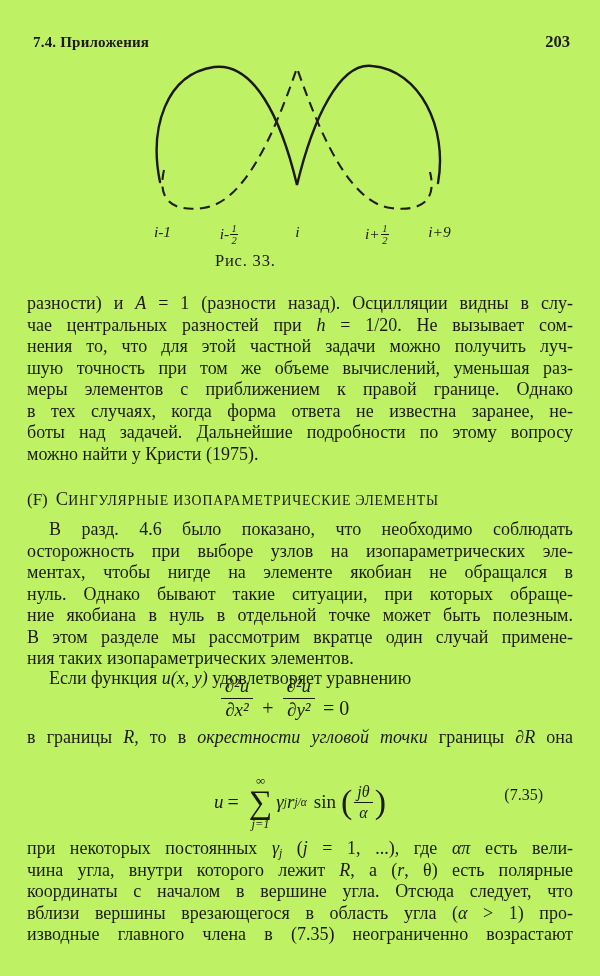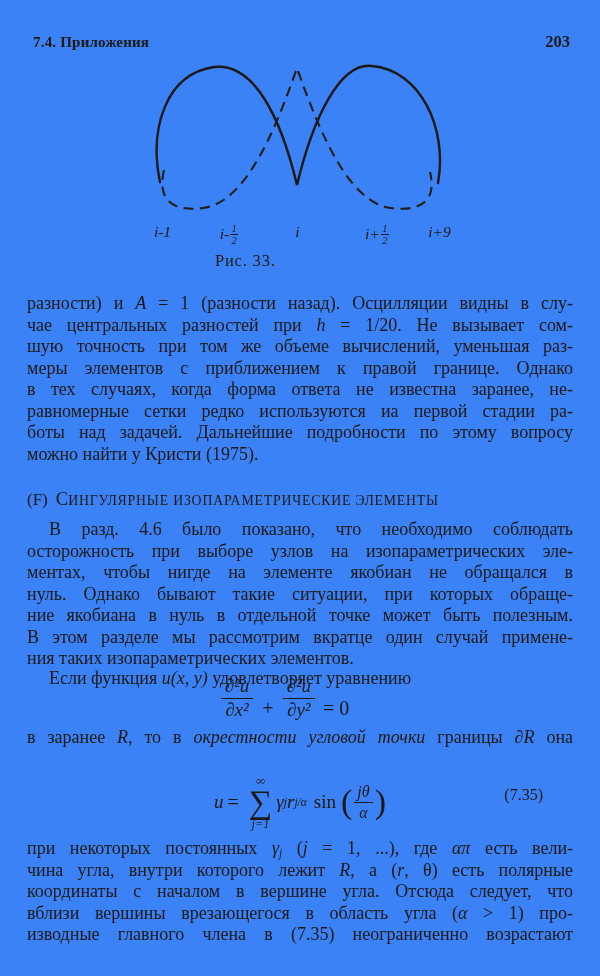--- a/index.html
+++ b/index.html
@@ -1,19 +1,19 @@
 <!DOCTYPE html>
 <html><head>
 <meta charset="utf-8">
 <style>
   html,body{margin:0;padding:0;}
   body{background:#e8e6e0;}
   .page{
     position:relative; width:600px; height:976px; overflow:hidden;
-    background:#3b82f6; color:#1c1915;
+    background:#bef264; color:#1c1915;
     font-family:"Liberation Serif", serif;
   }
   
   .hdr{position:absolute; top:32px; left:33px; right:30px; display:flex; justify-content:space-between; align-items:baseline;}
   .hdr .run{font-size:15px; font-weight:700; letter-spacing:0.2px;}
   .hdr .pno{font-size:16.5px; font-weight:700;}
 
   
   .fig-svg{position:absolute; left:100px; top:56px; width:400px; height:172px;}
   .axl{position:absolute; top:223px; font-style:italic; font-size:15.5px; text-align:center; white-space:nowrap;}
@@ -81,24 +81,24 @@
   <div class="axl" style="left:205px; width:48px;"><span>i-</span><span class="fr"><span class="n">1</span><span class="d">2</span></span></div>
   <div class="axl" style="left:281px; width:34px;"><span>i</span><span class="fr"></span></div>
   <div class="axl" style="left:353px; width:48px;"><span>i+</span><span class="fr"><span class="n">1</span><span class="d">2</span></span></div>
   <div class="axl" style="left:421px; width:38px;"><span>i+9</span><span class="fr"></span></div>
 
   <div class="cap">Рис. 33.</div>
 
   <div class="para" style="top:293px;">
     <div class="ln"><span>разности) и </span><i>A</i><span> = 1 (разности назад). Осцилляции видны в слу-</span></div>
     <div class="ln"><span>чае центральных разностей при </span><i>h</i><span> = 1/20. Не вызывает сом-</span></div>
+    <div class="ln">нения то, что для этой частной задачи можно получить луч-</div>
     <div class="ln">шую точность при том же объеме вычислений, уменьшая раз-</div>
     <div class="ln">меры элементов с приближением к правой границе. Однако</div>
     <div class="ln">в тех случаях, когда форма ответа не известна заранее, не-</div>
-    <div class="ln">равномерные сетки редко используются иа первой стадии ра-</div>
     <div class="ln">боты над задачей. Дальнейшие подробности по этому вопросу</div>
     <div class="ln last">можно найти у Кристи (1975).</div>
   </div>
 
   <div class="sech">
     <span class="tag">(F)</span><span class="cap1">С</span><span class="rest">ИНГУЛЯРНЫЕ ИЗОПАРАМЕТРИЧЕСКИЕ ЭЛЕМЕНТЫ</span>
   </div>
 
   <div class="para" style="top:519px;">
     <div class="ln ind">В разд. 4.6 было показано, что необходимо соблюдать</div>
@@ -122,21 +122,21 @@
       <span class="op">+</span>
       <span class="dfr">
           <span class="n">∂²u</span>
           <span class="d">∂y²</span>
         </span>
       <span class="rhs">= 0</span>
     </span>
   </div>
 
   <div class="para" style="top:727px;">
-    <div class="ln"><span>в заранее </span><i>R</i><span>, то в </span><i>окрестности угловой точки</i><span> границы </span><i>∂R</i><span> она</span></div>
+    <div class="ln"><span>в границы </span><i>R</i><span>, то в </span><i>окрестности угловой точки</i><span> границы </span><i>∂R</i><span> она</span></div>
   </div>
 
   <div class="eqrow eq2">
     <span class="inner">
       <i class="var">u</i>
       <span class="op" style="margin:0 4px;">=</span>
       <span class="sum">
         <span class="lim inf">∞</span>
         <span class="sym">∑</span>
         <span class="lim">j=1</span>

